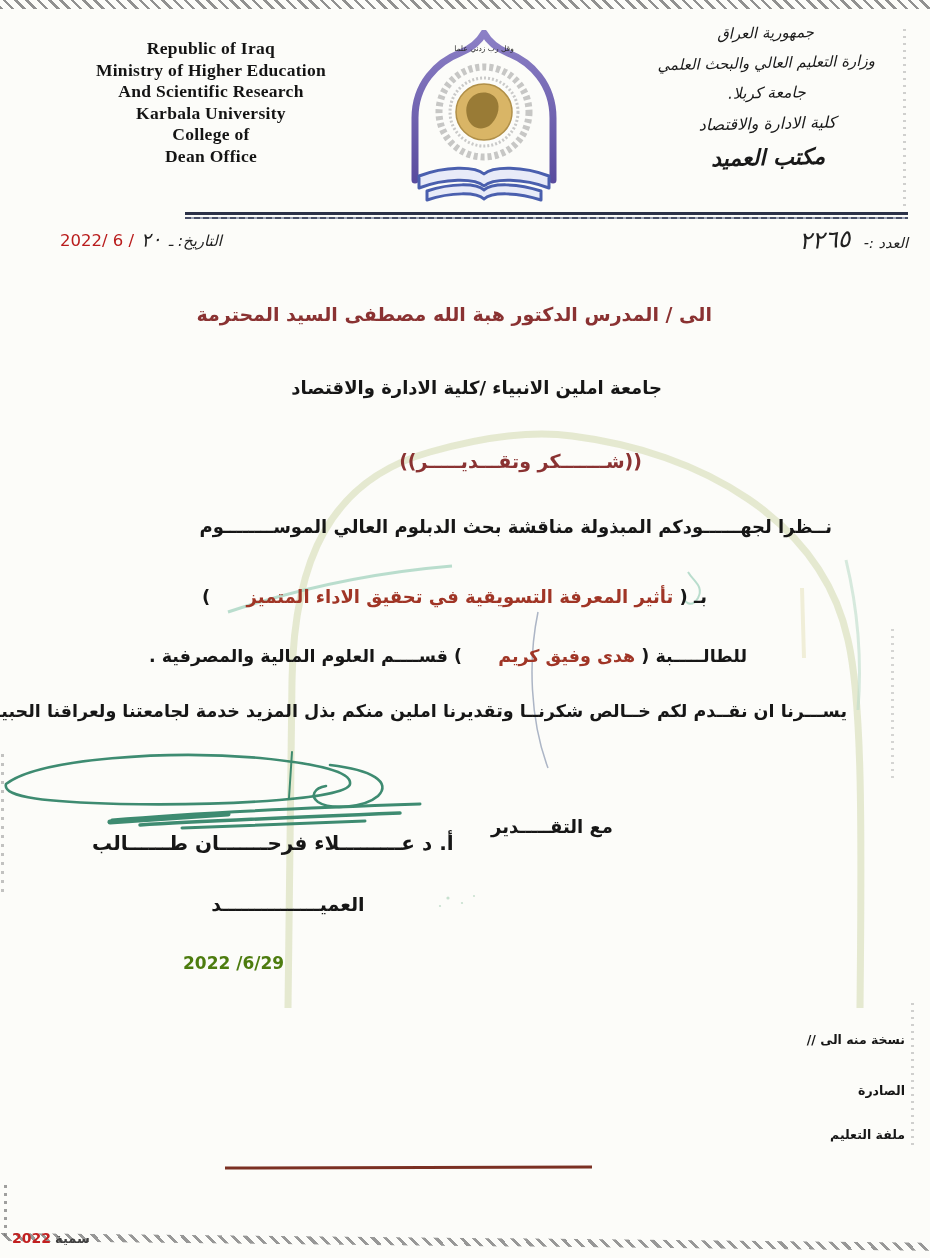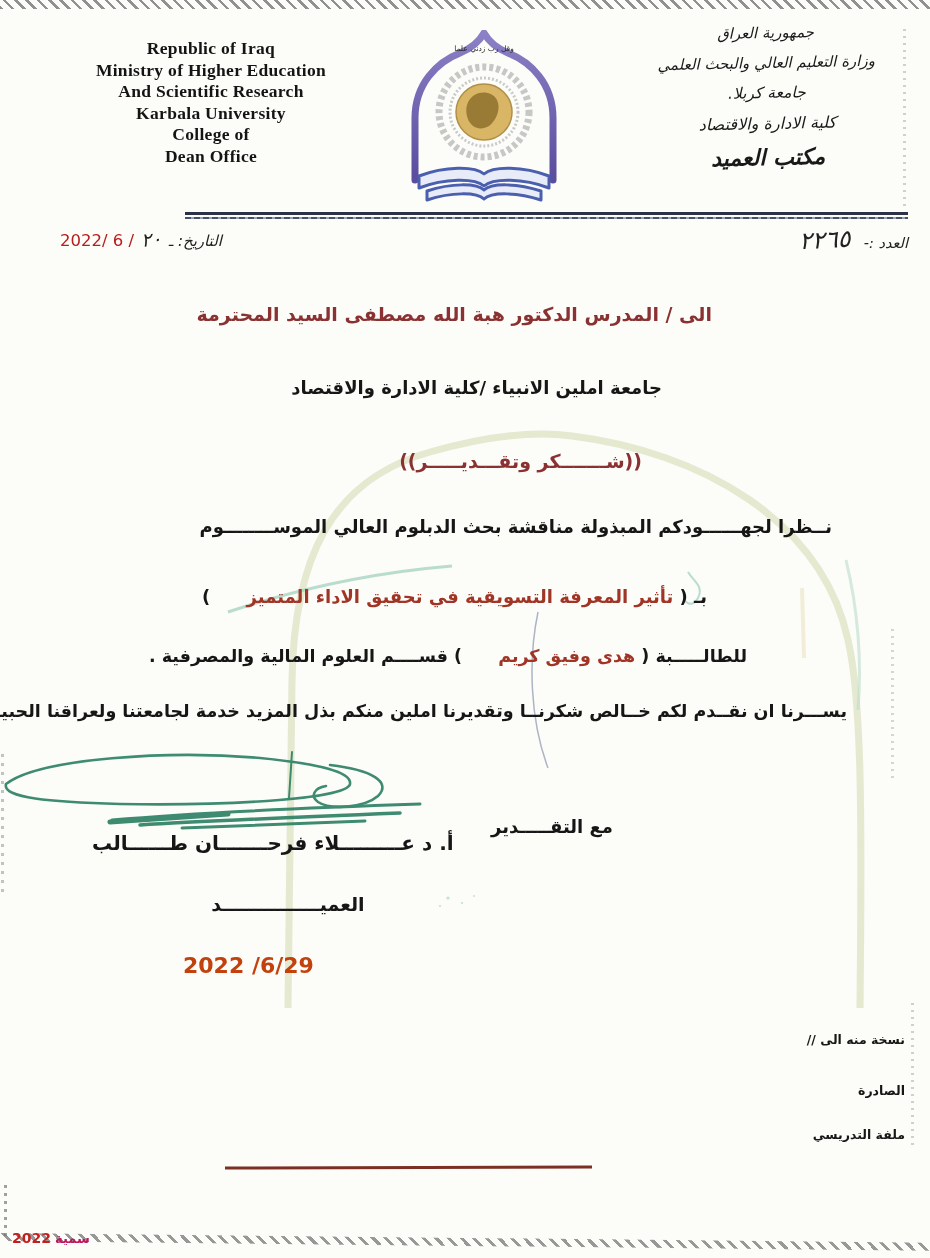--- a/index.html
+++ b/index.html
@@ -64,29 +64,29 @@
   .to-line{top:303px;right:218px;font-size:19px;}
   .org-line{top:377px;right:268px;font-size:18px;}
   .subject{top:450px;right:288px;font-size:19px;}
   .para1{top:516px;right:98px;font-size:18px;}
   .thesis{top:586px;right:223px;font-size:18px;}
   .student{top:646px;right:183px;font-size:17.5px;}
   .para2{top:701px;right:83px;font-size:17.5px;}
   .closing{top:771px;right:317px;font-size:18px;margin-top:45px;}
   .signer{top:831px;left:92px;font-size:20px;}
   .dean{top:893px;left:138px;width:300px;text-align:center;font-size:19px;}
-  .typed-date{top:953px;left:183px;font-size:22px;direction:ltr;color:#c2410c;}
+  .typed-date{top:953px;left:183px;font-size:17px;direction:ltr;color:#4d7c0f;}
 
   
   .f-copy{top:1032px;right:25px;font-size:12.5px;}
   .f-issued{top:1083px;right:25px;font-size:12.5px;}
   .f-file{top:1127px;right:25px;font-size:12.5px;}
   .rule-maroon{top:1166px;left:225px;width:367px;height:3px;background:#7b3023;transform:rotate(-.15deg);}
   .bottom-note{top:1230px;left:8px;font-size:13px;direction:ltr;}
-  .bottom-note .nm{color:#be185d;font-weight:700;}
+  .bottom-note .nm{color:#404040;font-weight:700;}
   .bottom-note .yr{color:#c22020;font-weight:700;font-size:14px;margin-left:4px;}
 
   .layer{position:absolute;left:0;top:0;pointer-events:none;}
   .z0{z-index:0;} .z2{z-index:2;} .z3{z-index:3;position:absolute;}
 </style>
 </head>
 <body>
 
 <div class="page">
 
@@ -195,21 +195,21 @@
       <path d="M 228,74 L 110,82" stroke-width="5"></path>
     </g>
   </svg>
 
   <div class="abs rtl bold nowrap black signer z3">أ. د  عـــــــــلاء فرحـــــــان طــــــالب</div>
   <div class="abs rtl bold black dean z3">العميـــــــــــــــد</div>
   <div class="abs bold nowrap typed-date z3">2022 /6/29</div>
 
   <div class="abs rtl bold nowrap black f-copy z3">نسخة منه الى //</div>
   <div class="abs rtl bold nowrap black f-issued z3">الصادرة</div>
-  <div class="abs rtl bold nowrap black f-file z3">ملفة التدريسي</div>
+  <div class="abs rtl bold nowrap black f-file z3">ملفة التعليم</div>
 
   <div class="abs rule-maroon z3"></div>
 
   <div class="abs bottom-note nowrap z3">
     <span class="nm">سمية</span>
     <span class="yr">2022</span>
   </div>
 
 </div>
 

